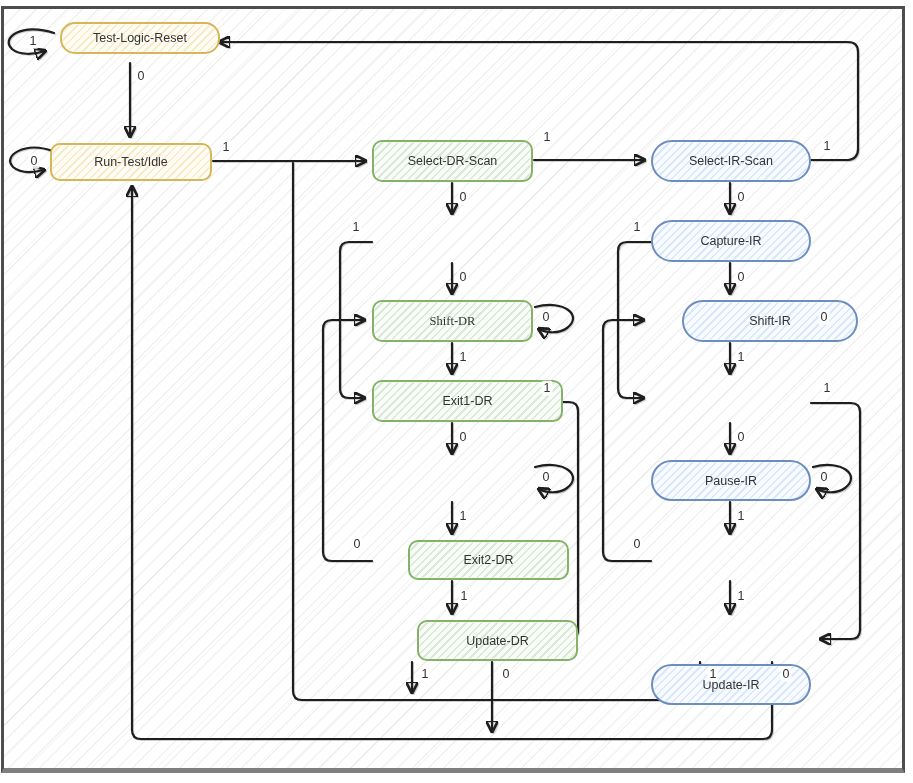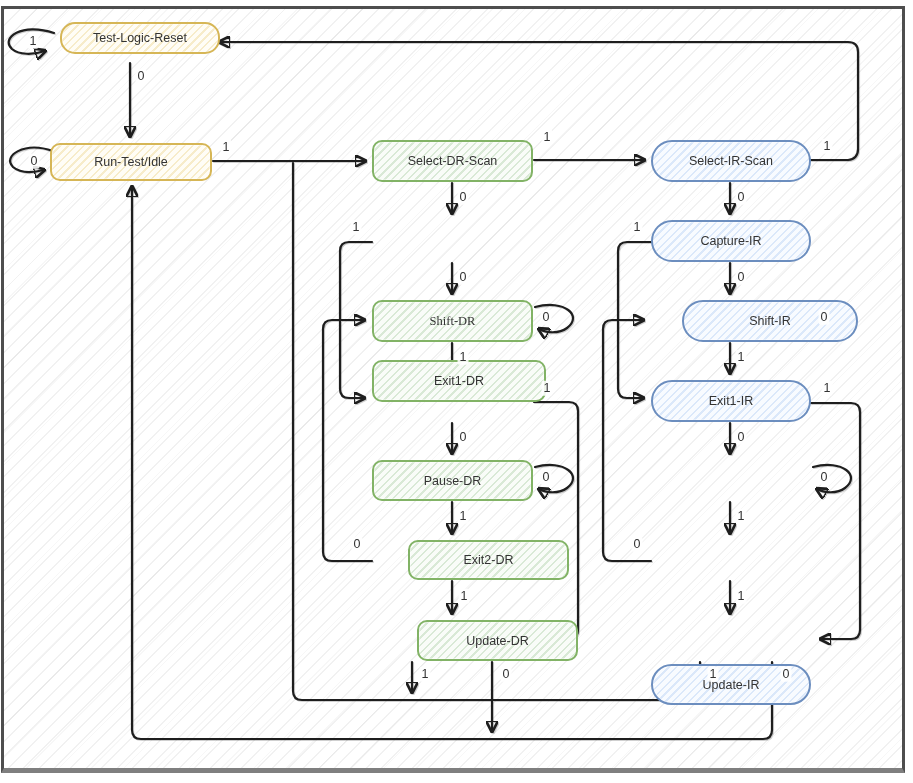--- a/index.html
+++ b/index.html
@@ -109,44 +109,41 @@
   <div class="state y" style="left:50px;  top:143px; width:162px; height:38px;">
       <span>Run-Test/Idle</span>
     </div>
 
   <div class="state g" style="left:372px; top:140px; width:161px; height:42px;">
       <span>Select-DR-Scan</span>
     </div>
   <div class="state g" style="left:372px; top:300px; width:161px; height:42px;font-family:Liberation Serif, serif;">
       <span>Shift-DR</span>
     </div>
-  <div class="state g" style="left:372px; top:360px; width:174px; height:42px;">
+  <div class="state g" style="left:372px; top:380px; width:191px; height:42px;">
       <span>Exit1-DR</span>
-    </div>
-  <div class="state g" style="left:372px; top:460px; width:161px; height:41px;">
-      <span>Pause-DR</span>
     </div>
   <div class="state g" style="left:372px; top:540px; width:161px; height:40px;margin-left:36px;">
       <span>Exit2-DR</span>
     </div>
   <div class="state g" style="left:372px; top:620px; width:161px; height:41px;margin-left:45px;">
       <span>Update-DR</span>
     </div>
 
   <div class="state b" style="left:651px; top:140px; width:160px; height:42px;">
       <span>Select-IR-Scan</span>
     </div>
   <div class="state b" style="left:651px; top:220px; width:160px; height:42px;">
       <span>Capture-IR</span>
     </div>
   <div class="state b" style="left:682px; top:300px; width:176px; height:42px;">
       <span>Shift-IR</span>
     </div>
-  <div class="state b" style="left:651px; top:380px; width:160px; height:42px;">
-      <span>Exit1-IR</span>
+  <div class="state b" style="left:651px; top:460px; width:160px; height:41px;">
+      <span>Pause-IR</span>
     </div>
   <div class="state b" style="left:651px; top:620px; width:160px; height:41px;margin-top:44px;">
       <span>Update-IR</span>
     </div>
 
   <div class="el" style="left:33px;  top:41px;">1</div>
   <div class="el" style="left:141px; top:76px;">0</div>
   <div class="el" style="left:34px;  top:161px;">0</div>
   <div class="el" style="left:226px; top:147px;">1</div>
   <div class="el" style="left:547px; top:137px;">1</div>

